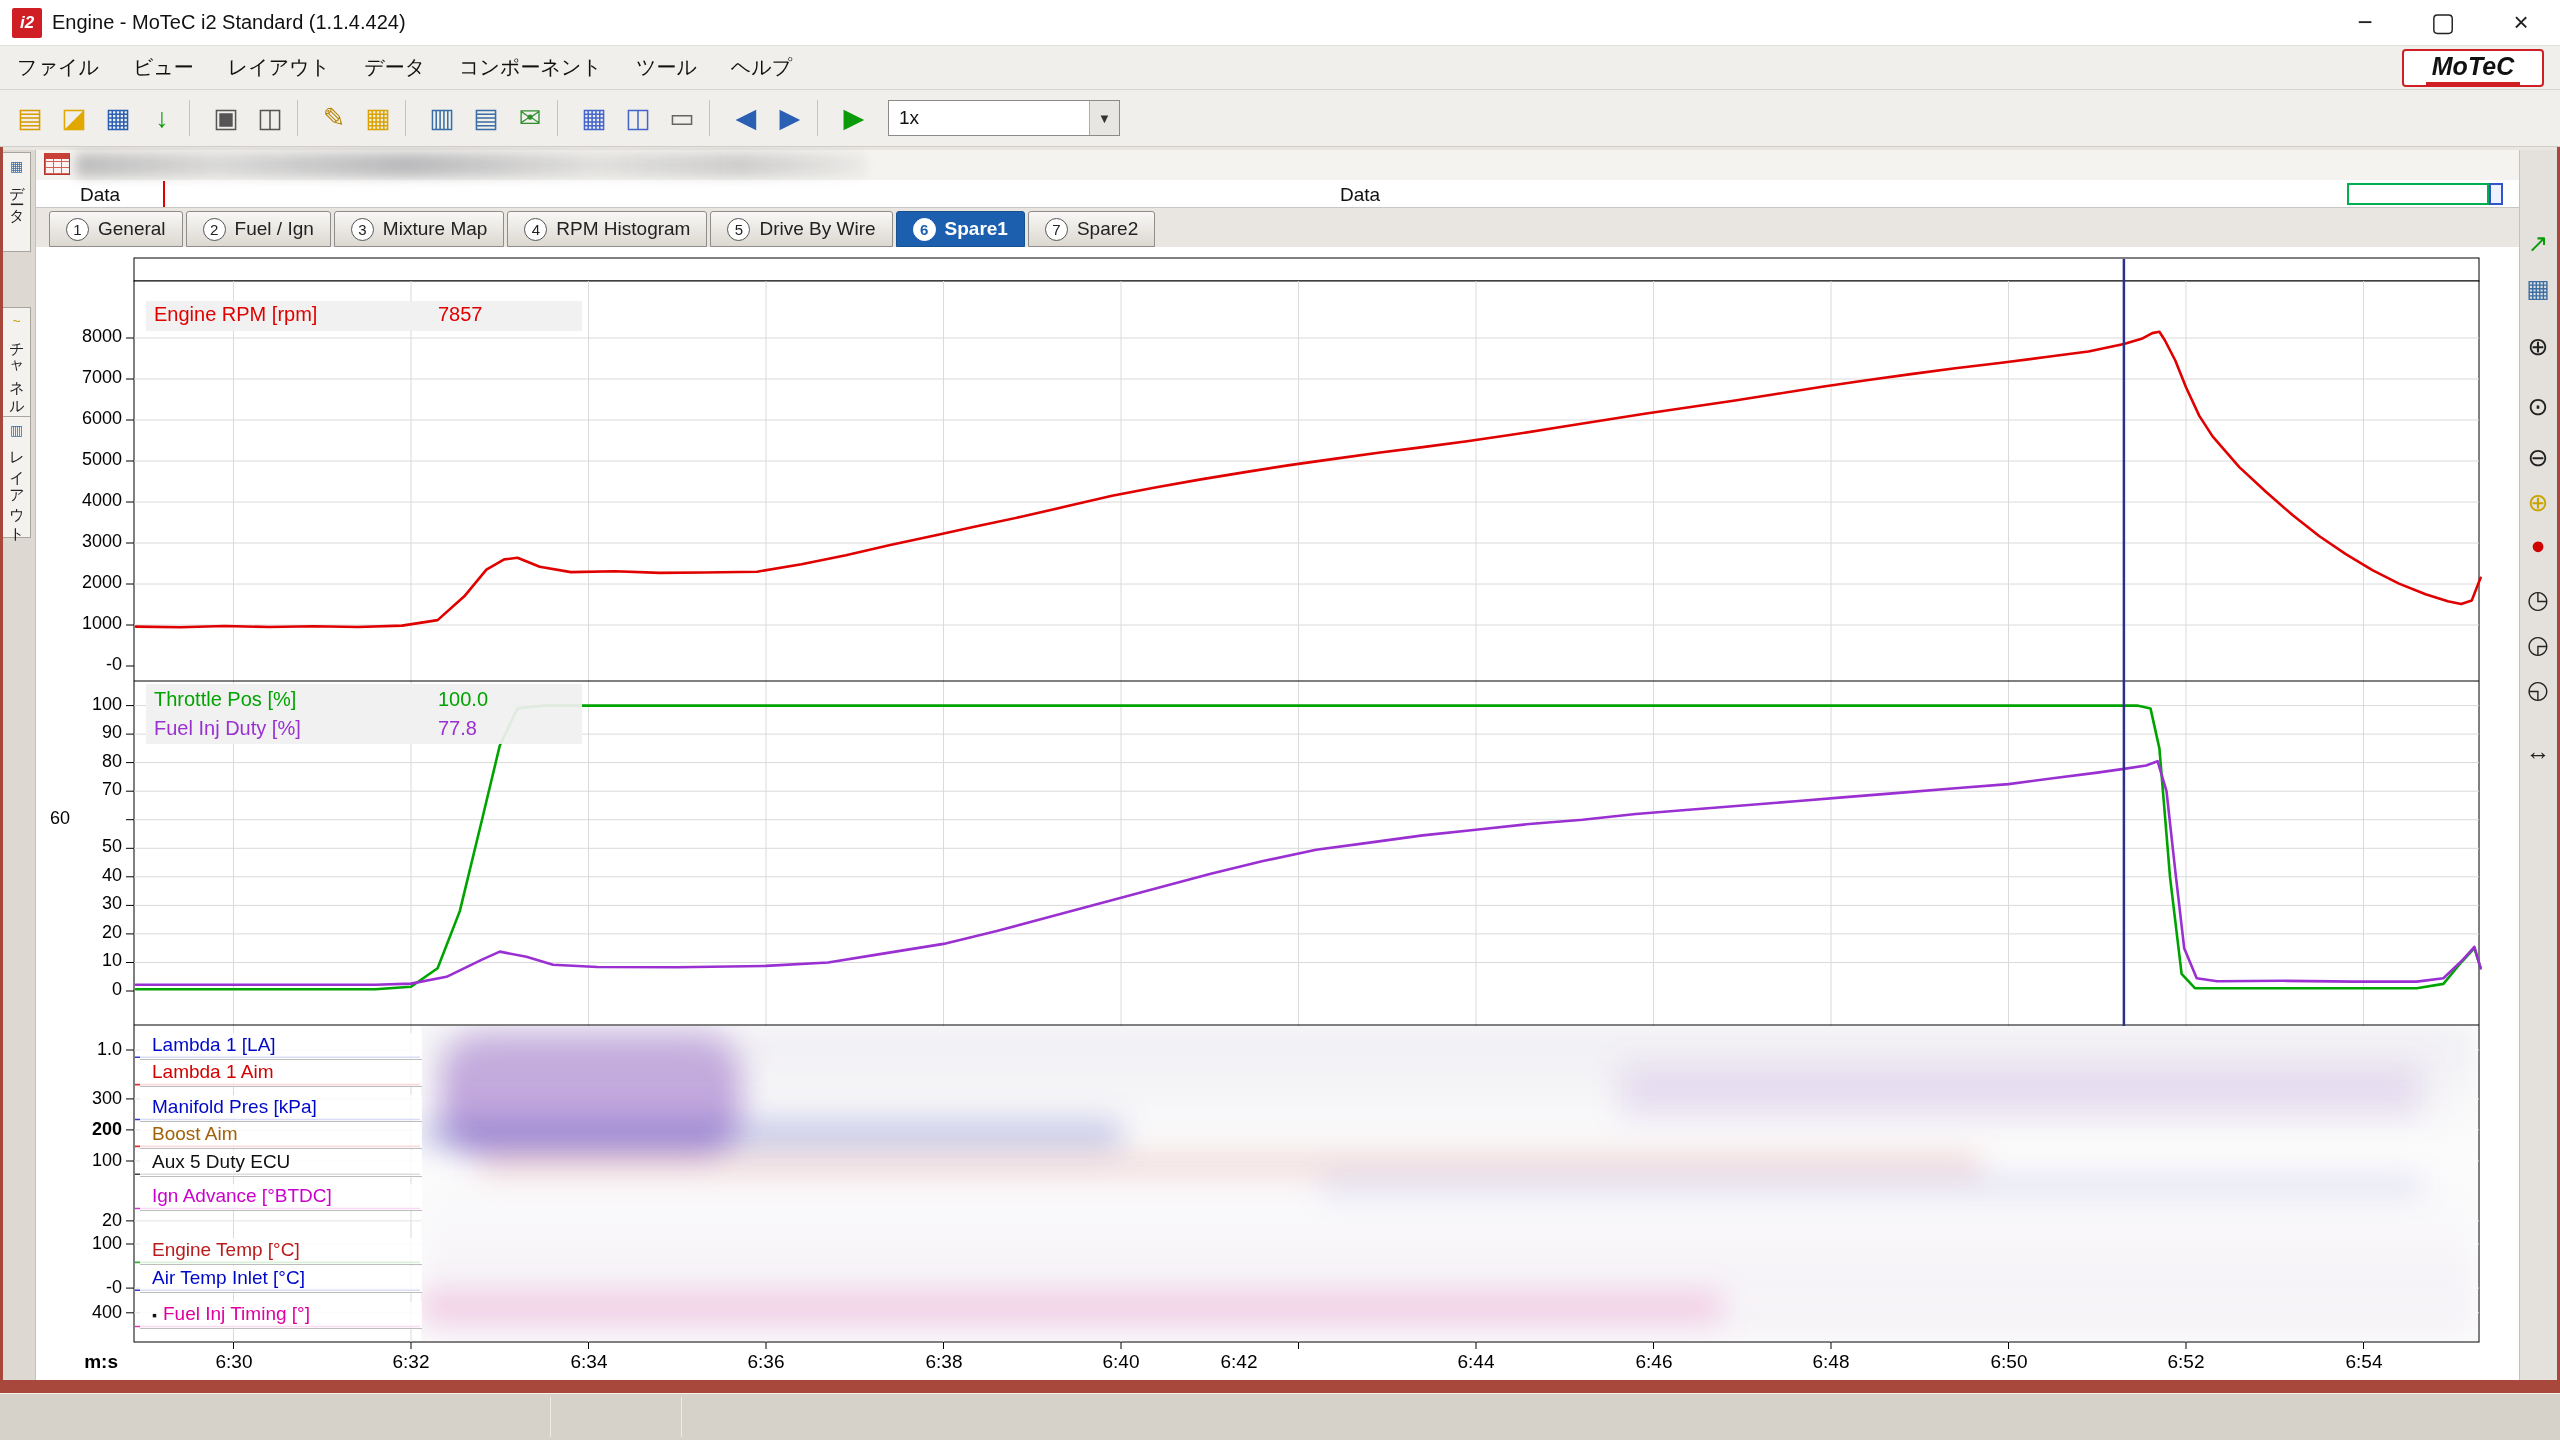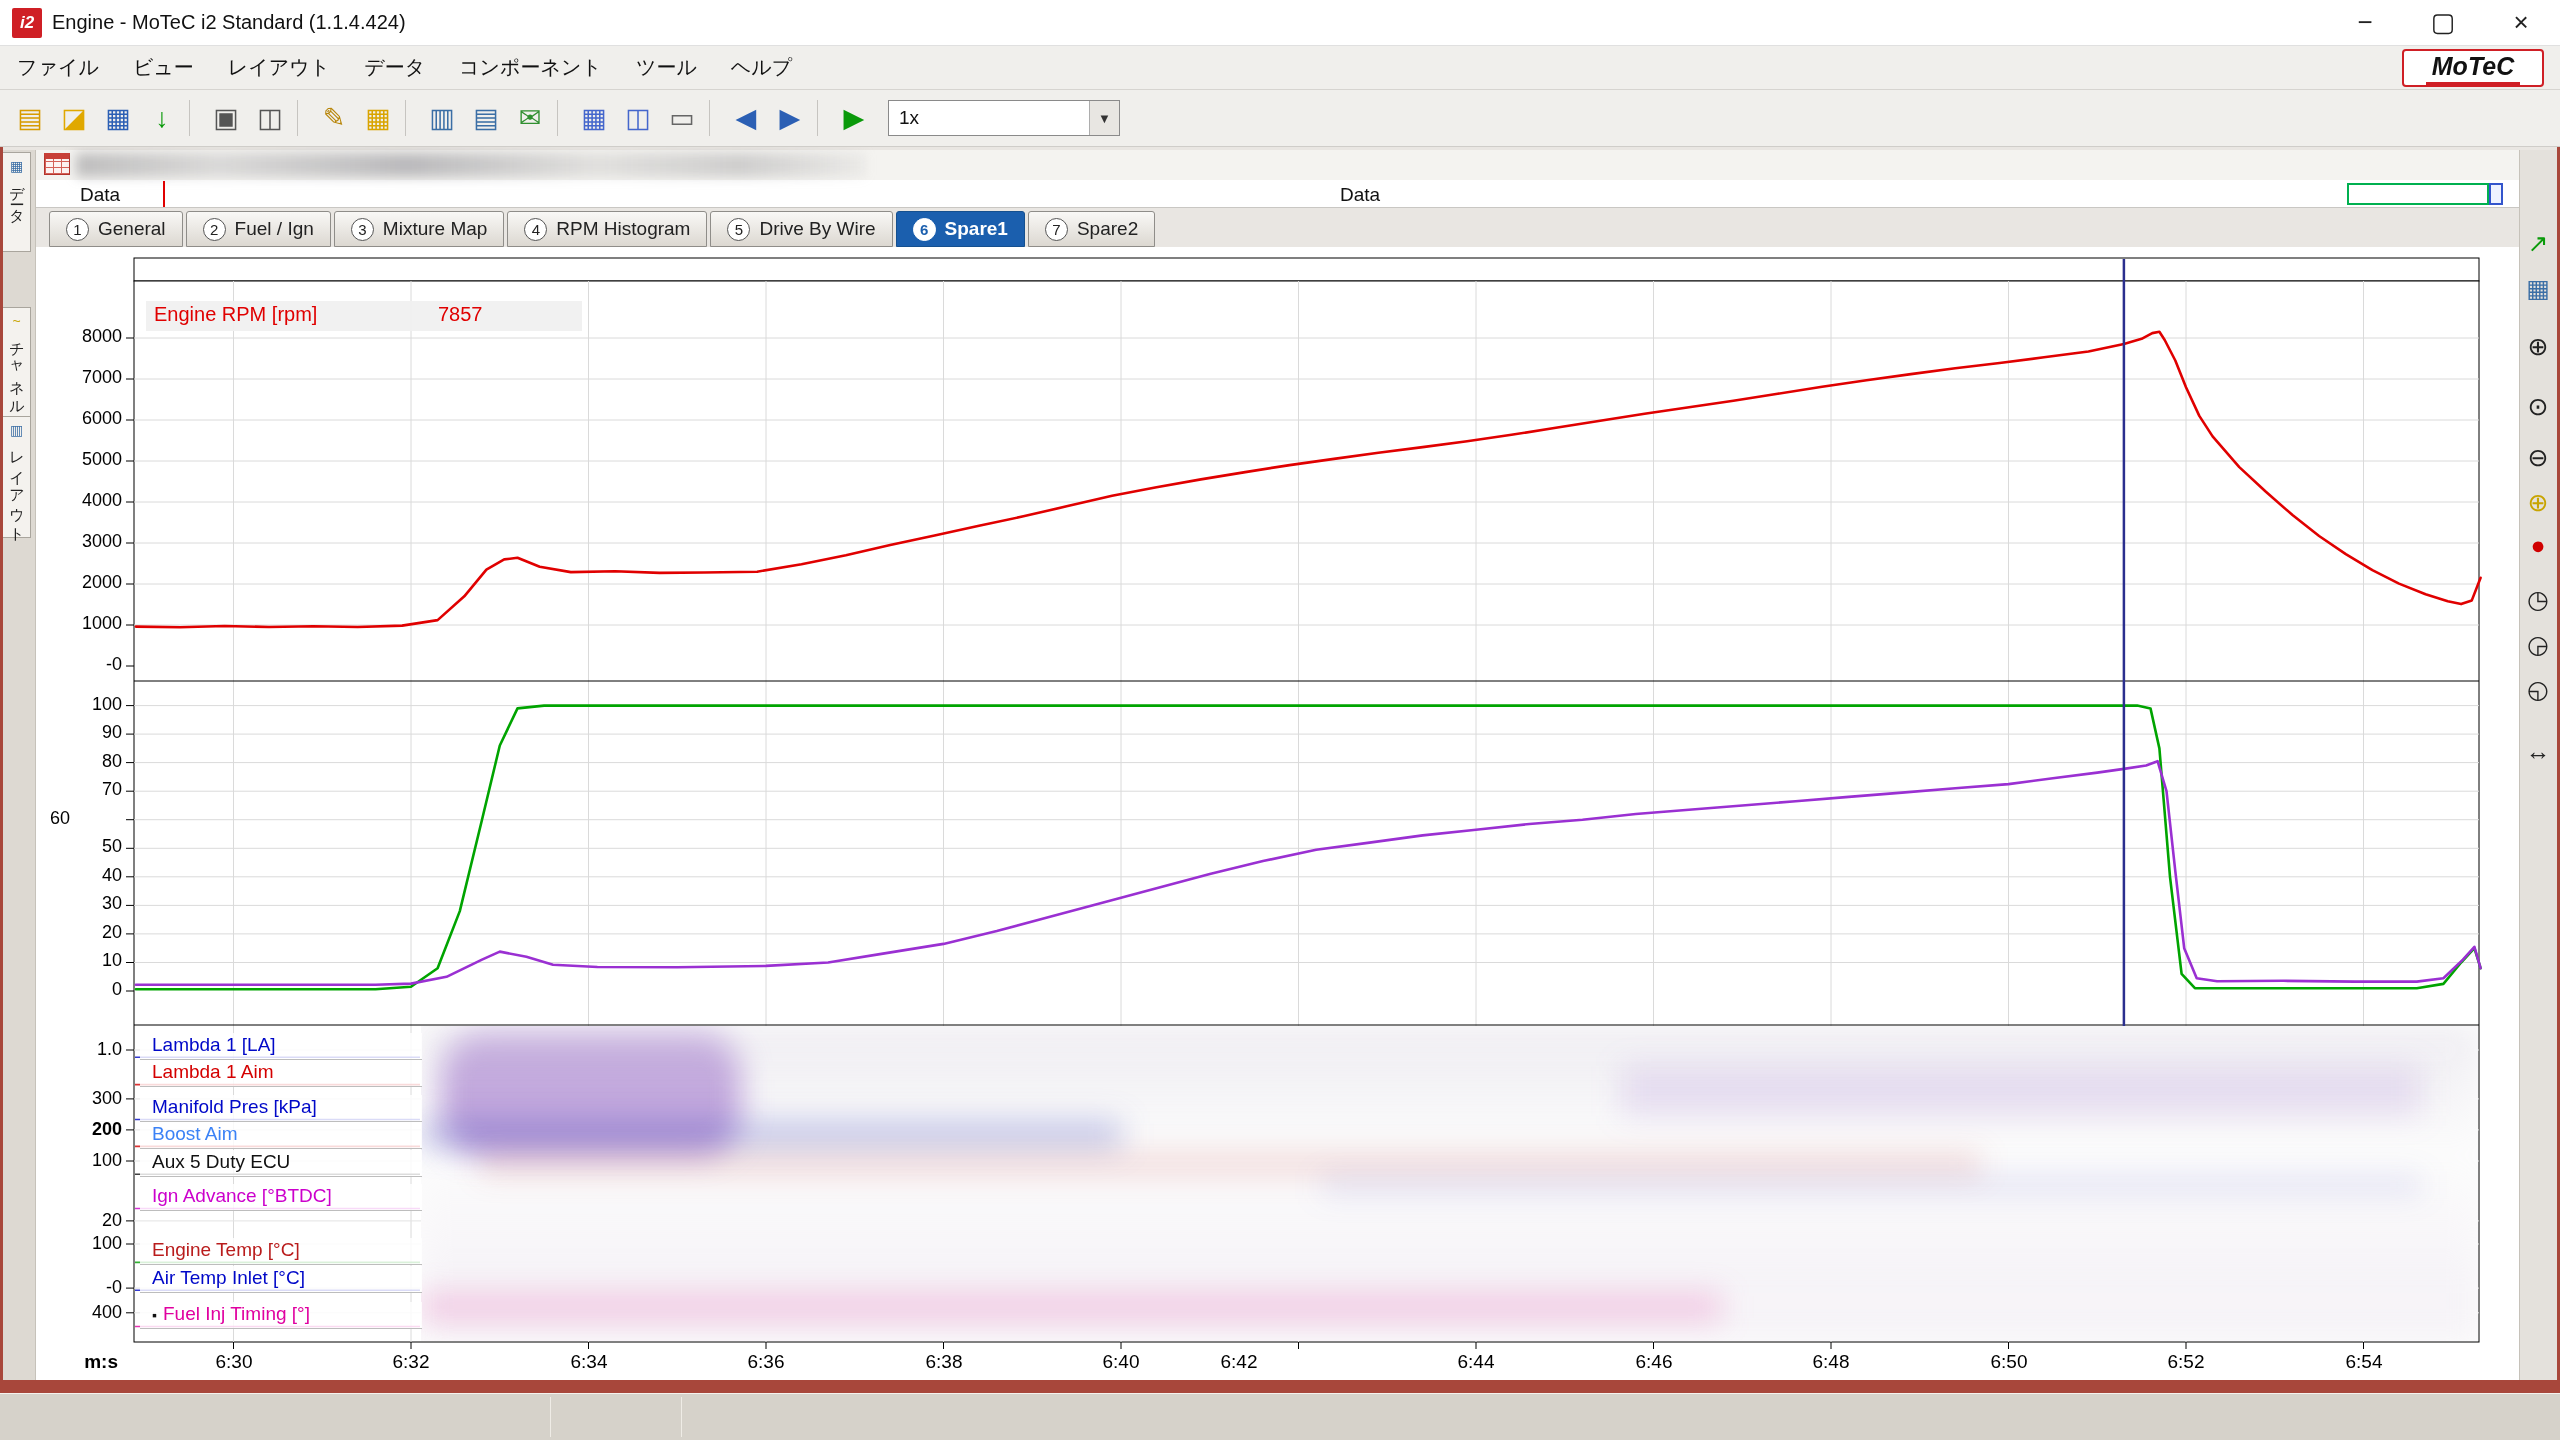--- a/index.html
+++ b/index.html
@@ -309,20 +309,30 @@
       <line x1="134" y1="1025" x2="2479" y2="1025" stroke="#000"></line>
       <line x1="2123.9" y1="259" x2="2123.9" y2="1341" stroke="#2b2f8e" stroke-width="2.5"></line>
     </svg>
 
   <div class="legend" style="left:146px;top:301px;height:30px;">
     <div class="lg-row" style="top:0;">
       <span class="lg-lbl" style="color: rgb(224, 0, 0);">Engine RPM [rpm]</span>
       <span class="lg-val" style="color: rgb(224, 0, 0);">7857</span>
     </div>
   </div>
+  <div class="legend" style="left:146px;top:684px;height:60px;">
+    <div class="lg-row" style="top:2px;">
+      <span class="lg-lbl" style="color: rgb(0, 164, 0);">Throttle Pos [%]</span>
+      <span class="lg-val" style="color: rgb(0, 164, 0);">100.0</span>
+    </div>
+    <div class="lg-row" style="top:31px;">
+      <span class="lg-lbl" style="color: rgb(154, 48, 210);">Fuel Inj Duty [%]</span>
+      <span class="lg-val" style="color: rgb(154, 48, 210);">77.8</span>
+    </div>
+  </div>
 
   <div class="panel3-blur">
     <div class="blob" style="left:20px;top:8px;width:300px;height:120px;background:rgba(130,70,190,.50);border-radius:40px;"></div>
     <div class="blob" style="left:0;top:95px;width:700px;height:26px;background:rgba(60,70,190,.30);"></div>
     <div class="blob" style="left:60px;top:130px;width:1500px;height:16px;background:rgba(190,40,40,.22);"></div>
     <div class="blob" style="left:0;top:0;width:2057px;height:315px;background:linear-gradient(180deg,rgba(215,210,225,.35),rgba(255,255,255,0) 40%,rgba(232,222,238,.25) 80%);"></div>
     <div class="blob" style="left:0;top:268px;width:1300px;height:26px;background:rgba(225,80,170,.28);"></div>
     <div class="blob" style="left:900px;top:152px;width:1100px;height:14px;background:rgba(70,80,200,.18);"></div>
     <div class="blob" style="left:1200px;top:40px;width:800px;height:50px;background:rgba(140,90,200,.15);"></div>
   </div>
@@ -396,19 +406,19 @@
     <div class="axis-label" style="left: 1431px; top: 1351px; width: 90px; text-align: center; font-size: 19px;">6:44</div>
     <div class="axis-label" style="left: 1609px; top: 1351px; width: 90px; text-align: center; font-size: 19px;">6:46</div>
     <div class="axis-label" style="left: 1786px; top: 1351px; width: 90px; text-align: center; font-size: 19px;">6:48</div>
     <div class="axis-label" style="left: 1964px; top: 1351px; width: 90px; text-align: center; font-size: 19px;">6:50</div>
     <div class="axis-label" style="left: 2141px; top: 1351px; width: 90px; text-align: center; font-size: 19px;">6:52</div>
     <div class="axis-label" style="left: 2319px; top: 1351px; width: 90px; text-align: center; font-size: 19px;">6:54</div>
     <div class="axis-label" style="left: 56px; top: 1351px; width: 62px; text-align: right; font-size: 19px; font-weight: bold;">m:s</div>
     <div class="ch-label" style="top: 1033px; color: rgb(0, 8, 200);"><span>Lambda 1 [LA]</span></div>
     <div class="ch-label" style="top: 1060px; color: rgb(212, 0, 0);"><span>Lambda 1 Aim</span></div>
     <div class="ch-label" style="top: 1095px; color: rgb(0, 8, 200);"><span>Manifold Pres [kPa]</span></div>
-    <div class="ch-label" style="top: 1122px; color: #3b82f6;"><span>Boost Aim</span></div>
+    <div class="ch-label" style="top: 1122px; color: #a16207;"><span>Boost Aim</span></div>
     <div class="ch-label" style="top: 1150px; color: rgb(17, 17, 17);"><span>Aux 5 Duty ECU</span></div>
     <div class="ch-label" style="top: 1184px; color: rgb(204, 0, 204);"><span>Ign Advance [°BTDC]</span></div>
     <div class="ch-label" style="top: 1238px; color: #b91c1c;"><span>Engine Temp [°C]</span></div>
     <div class="ch-label" style="top: 1266px; color: rgb(0, 8, 200);"><span>Air Temp Inlet [°C]</span></div>
     <div class="ch-label" style="top: 1302px; color: rgb(224, 0, 160);"><span class="ch-bullet">▪</span><span>Fuel Inj Timing [°]</span></div>
   </div>
 
 </body></html>

